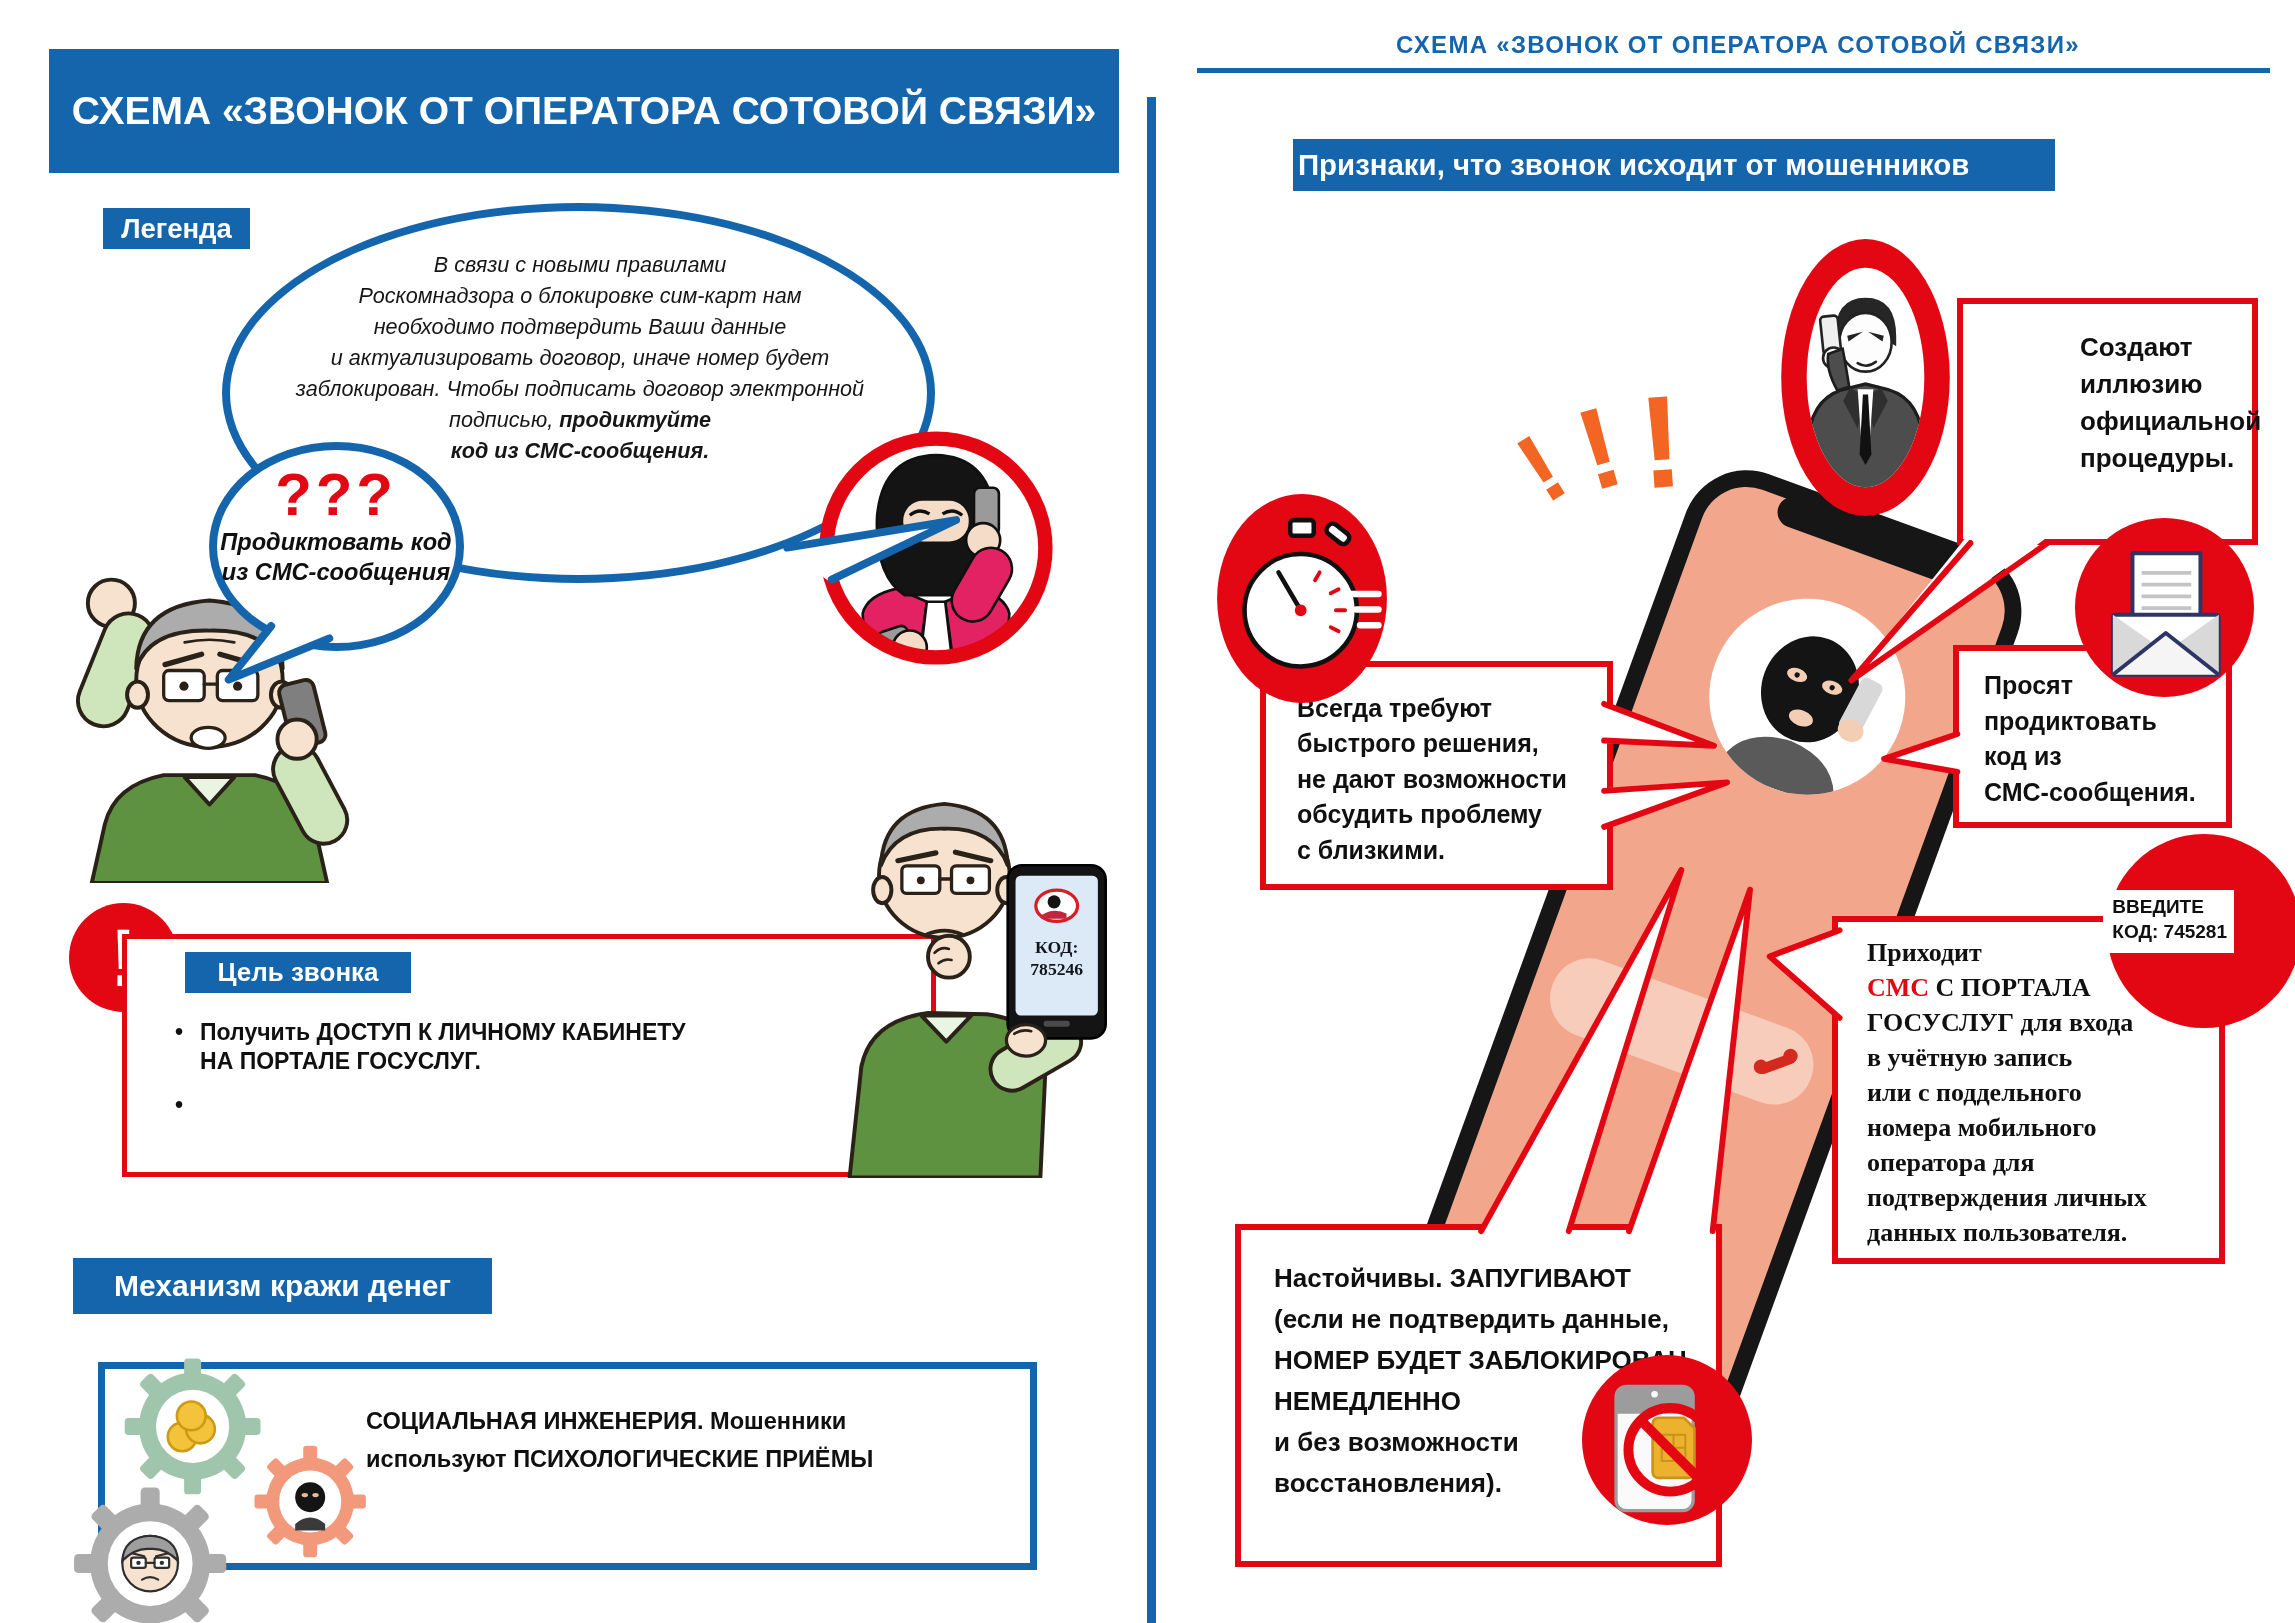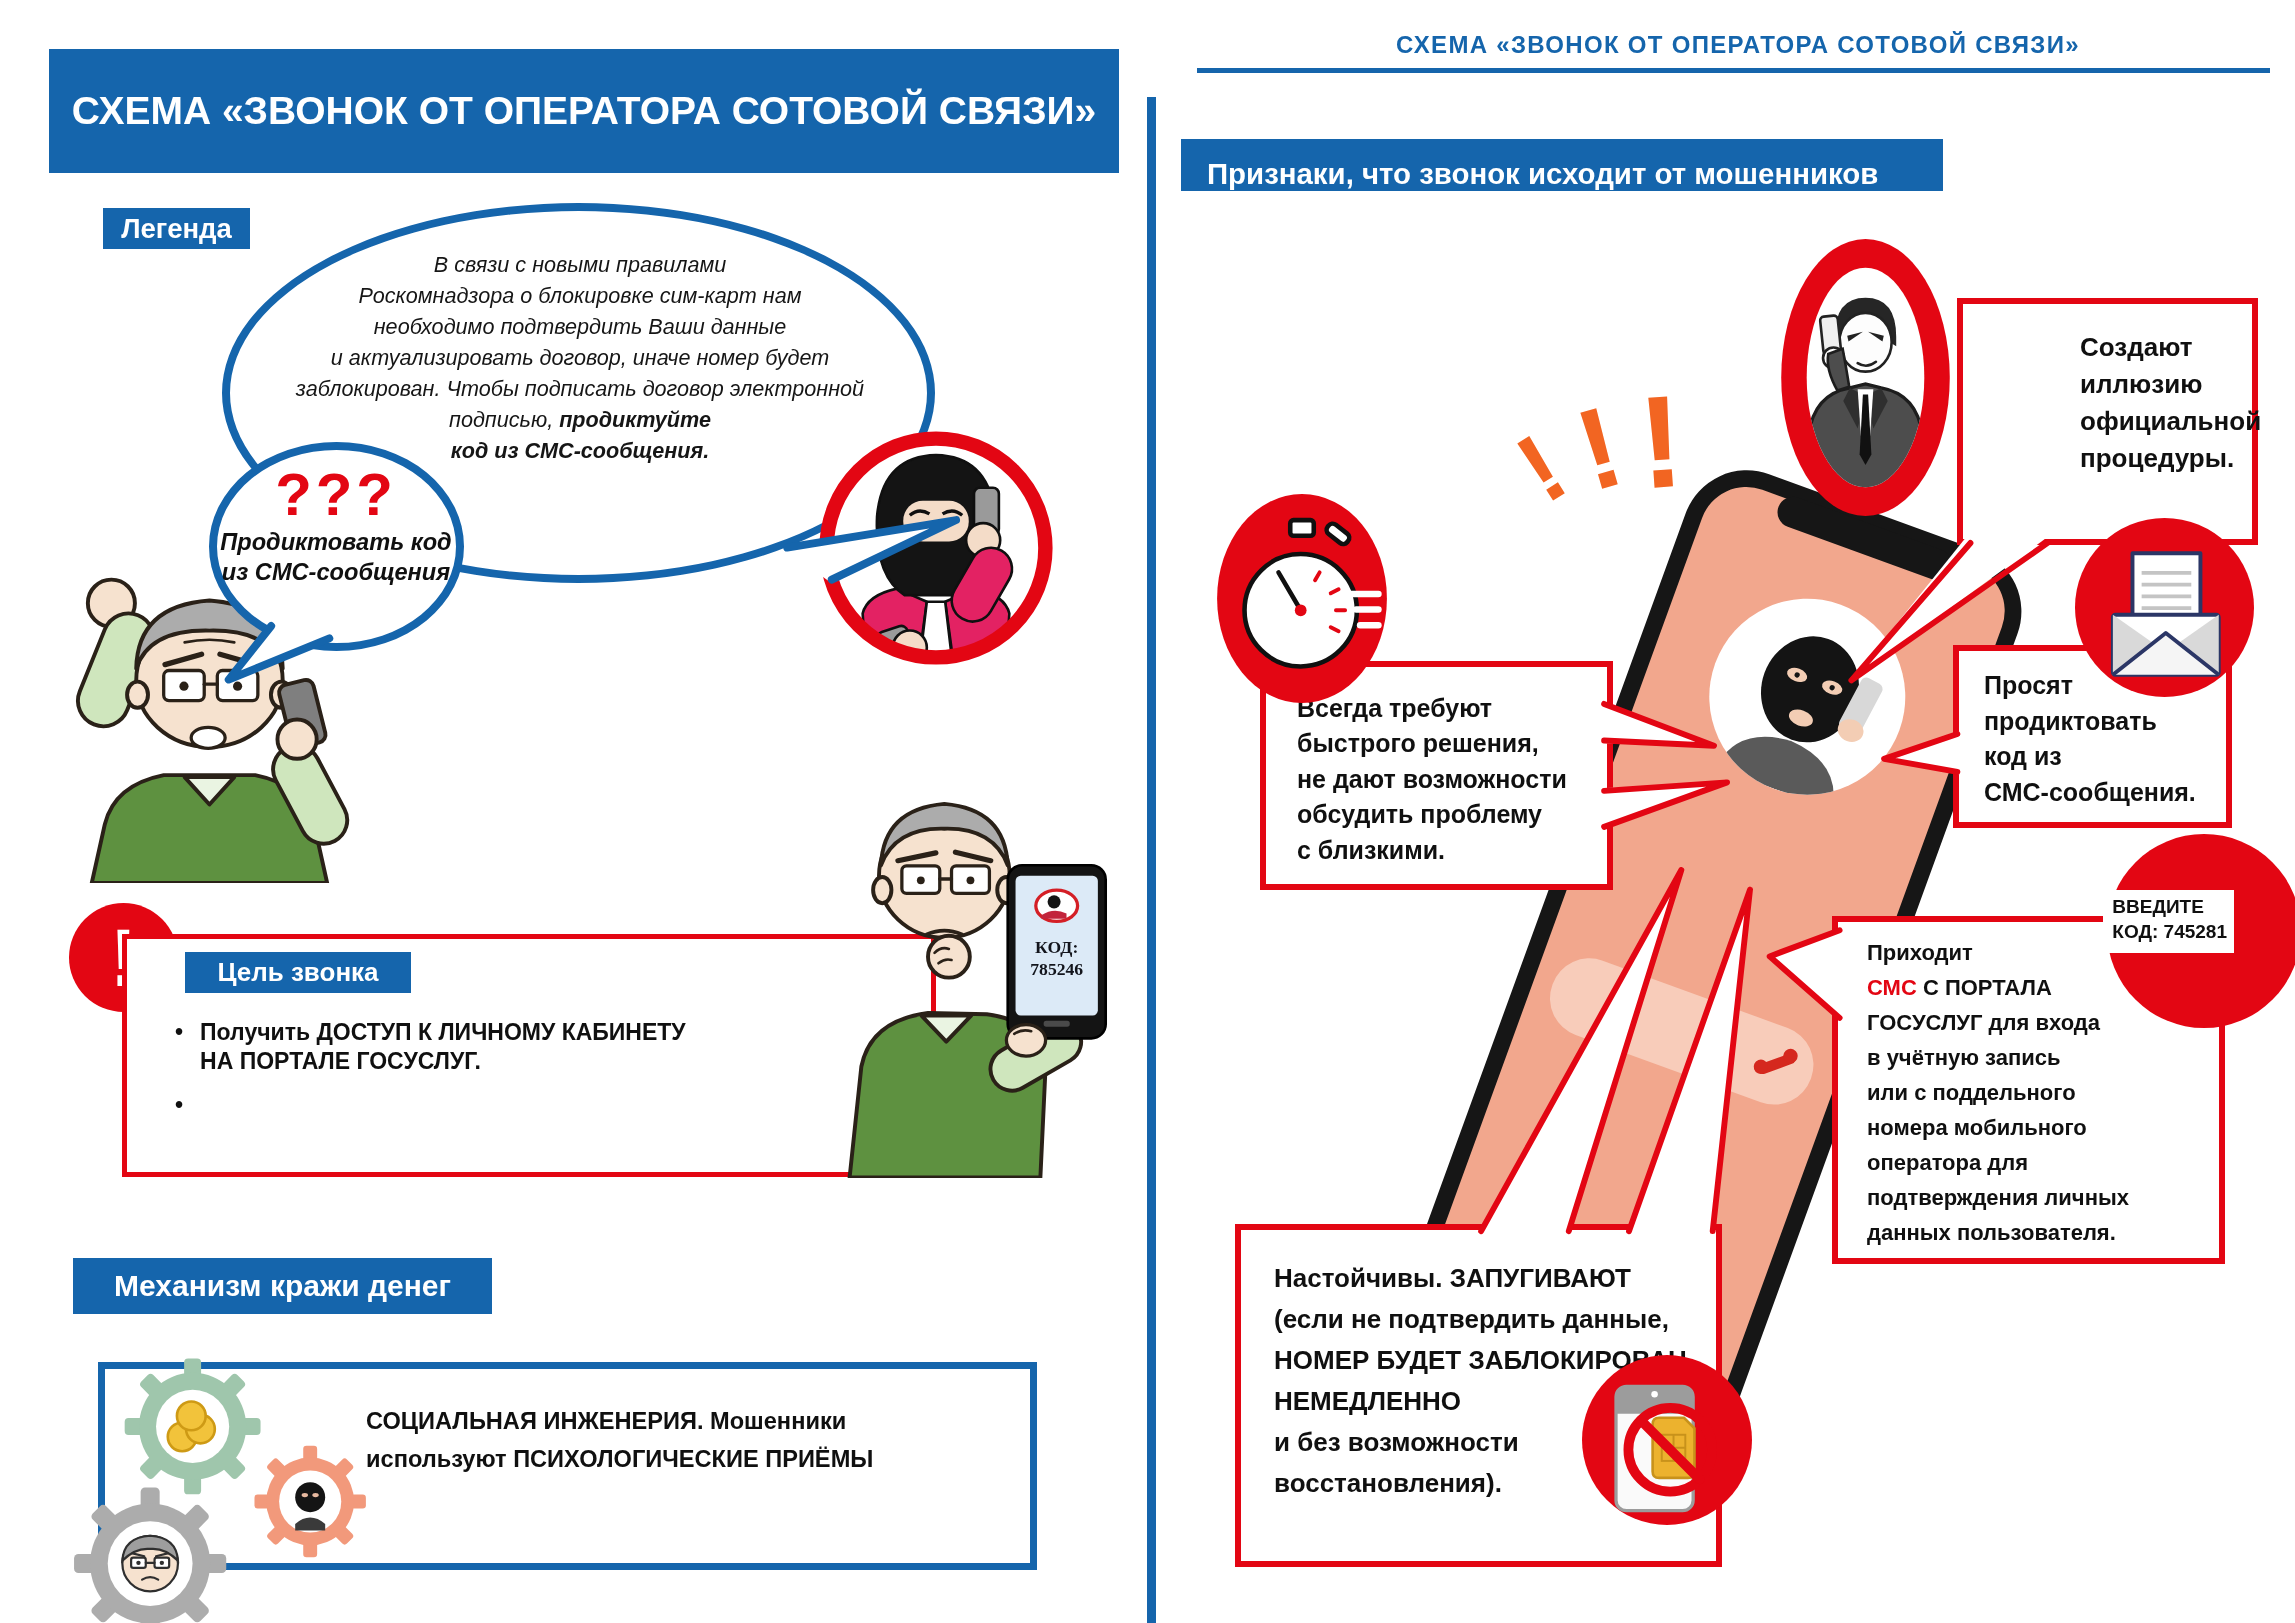--- a/index.html
+++ b/index.html
@@ -248,21 +248,21 @@
 
   <div class="abs" style="left:1147px;top:97px;width:8.5px;height:1527px;background:#1565AC;"></div>
 
   <div>
 
     <div class="abs" style="left:1211px;top:31px;width:1054px;text-align:center;color:#1565AC;font-weight:bold;font-size:24px;letter-spacing:1.3px;">
       <span>СХЕМА «ЗВОНОК ОТ ОПЕРАТОРА СОТОВОЙ СВЯЗИ»</span>
     </div>
     <div class="abs" style="left:1197px;top:68px;width:1073px;height:4.6px;background:#1565AC;"></div>
 
-    <div class="abs bluebox" style="left:1181px;top:139px;width:762px;height:52px;font-size:29.4px;display:flex;align-items:flex-end;padding-left:26px;box-sizing:border-box;">
+    <div class="abs bluebox" style="left:1293px;top:139px;width:762px;height:52px;font-size:29.4px;display:flex;align-items:center;padding-left:5px;box-sizing:border-box;">
       <span>Признаки, что звонок исходит от мошенников</span>
     </div>
 
     <div class="abs" style="left:1708px;top:452px;width:353px;height:1021px;background:#161616;border-radius:65px;transform:rotate(20deg);transform-origin:0 0;">
       <div class="abs" style="left:17px;top:17px;width:319px;height:987px;background:#F2A78D;border-radius:47px;"></div>
       <div class="abs" style="left:85px;top:11.8px;width:183px;height:31px;background:#161616;border-radius:17px;"></div>
       <div class="abs" style="left:79px;top:98px;width:196px;height:196px;background:#fff;border-radius:50%;overflow:hidden;">
         <svg width="196" height="196" viewBox="0 0 300 300">
           <path d="M55,300 Q65,228 150,222 Q235,228 245,300 Z" fill="#5A5A5A"></path>
           <ellipse cx="150" cy="138" rx="74" ry="82" fill="#141414"></ellipse>
@@ -305,21 +305,21 @@
     <div class="abs callout" style="left:1953px;top:645px;width:279px;height:183px;">
       <div class="ctext" style="margin:17px 0 0 25px;font-size:25px;">
         <div>Просят</div>
         <div>продиктовать</div>
         <div>код из</div>
         <div>СМС-сообщения.</div>
       </div>
     </div>
 
     <div class="abs callout" style="left:1832px;top:916px;width:393px;height:348px;">
-      <div class="ctext" style="margin:13px 9px 0 29px;font-size:22px;line-height:35px;">
+      <div class="ctext" style="margin:13px 9px 0 29px;font-size:26px;line-height:35px;font-family:Liberation Serif, serif;">
         <div>Приходит</div>
         <div><span style="color:#E30613;">СМС</span><span> С ПОРТАЛА</span></div>
         <div>ГОСУСЛУГ для входа</div>
         <div>в учётную запись</div>
         <div>или с поддельного</div>
         <div>номера мобильного</div>
         <div>оператора для</div>
         <div>подтверждения личных</div>
         <div>данных пользователя.</div>
       </div>

